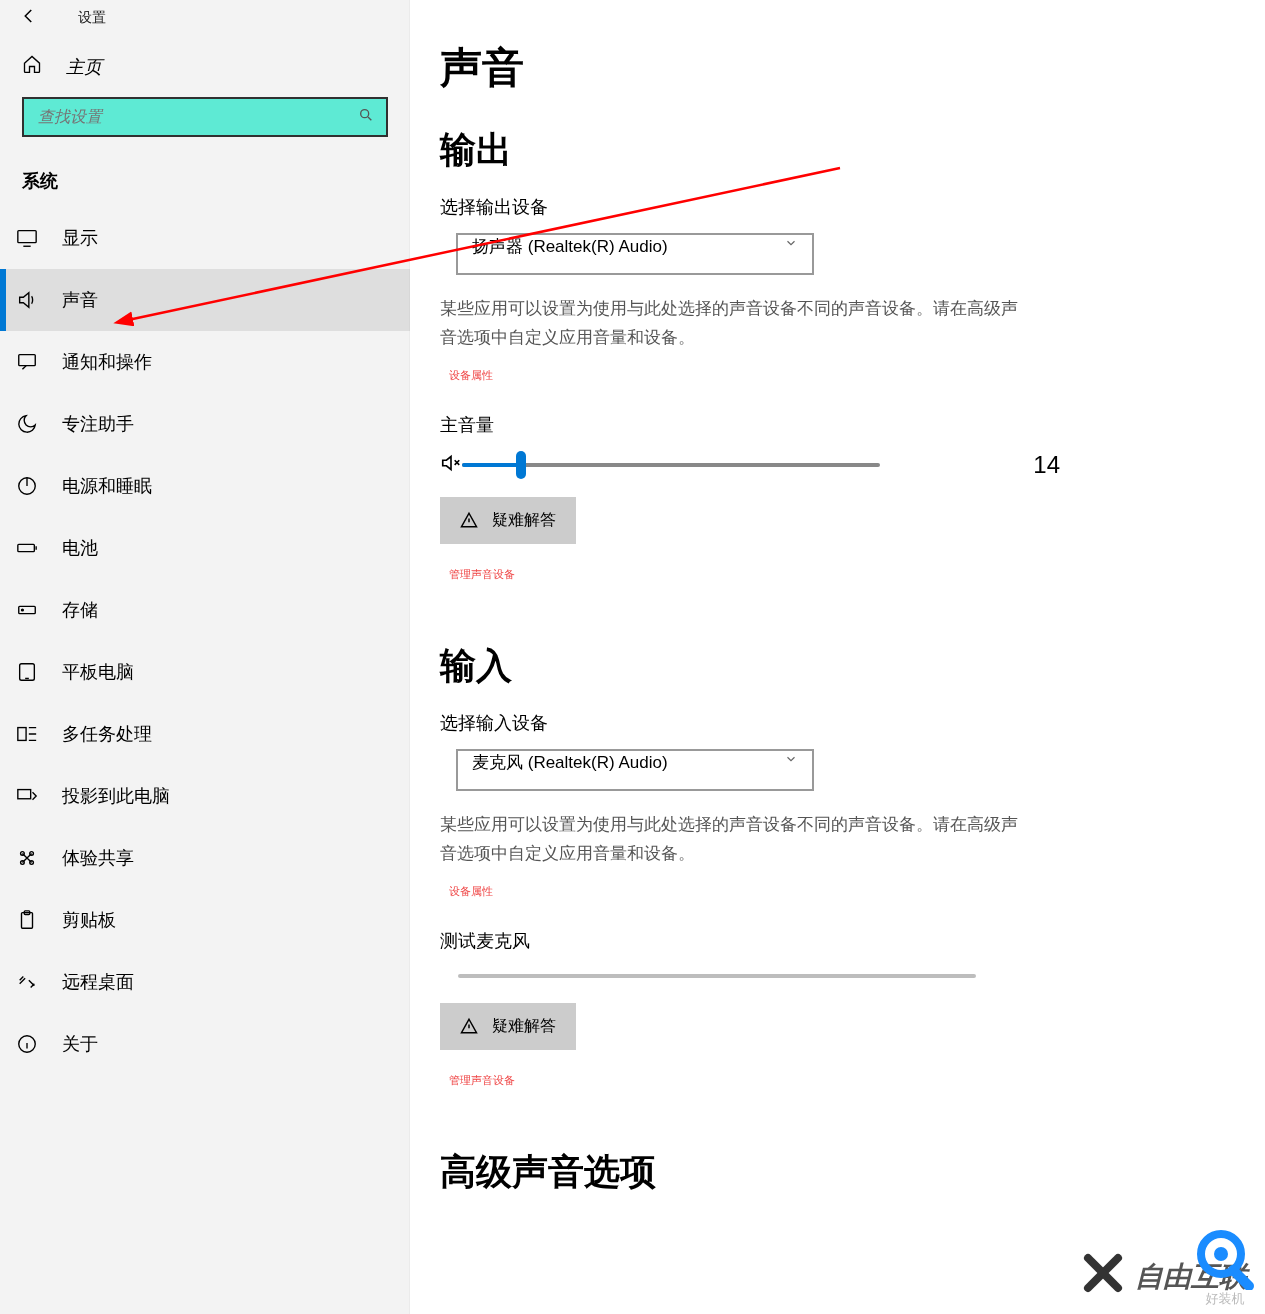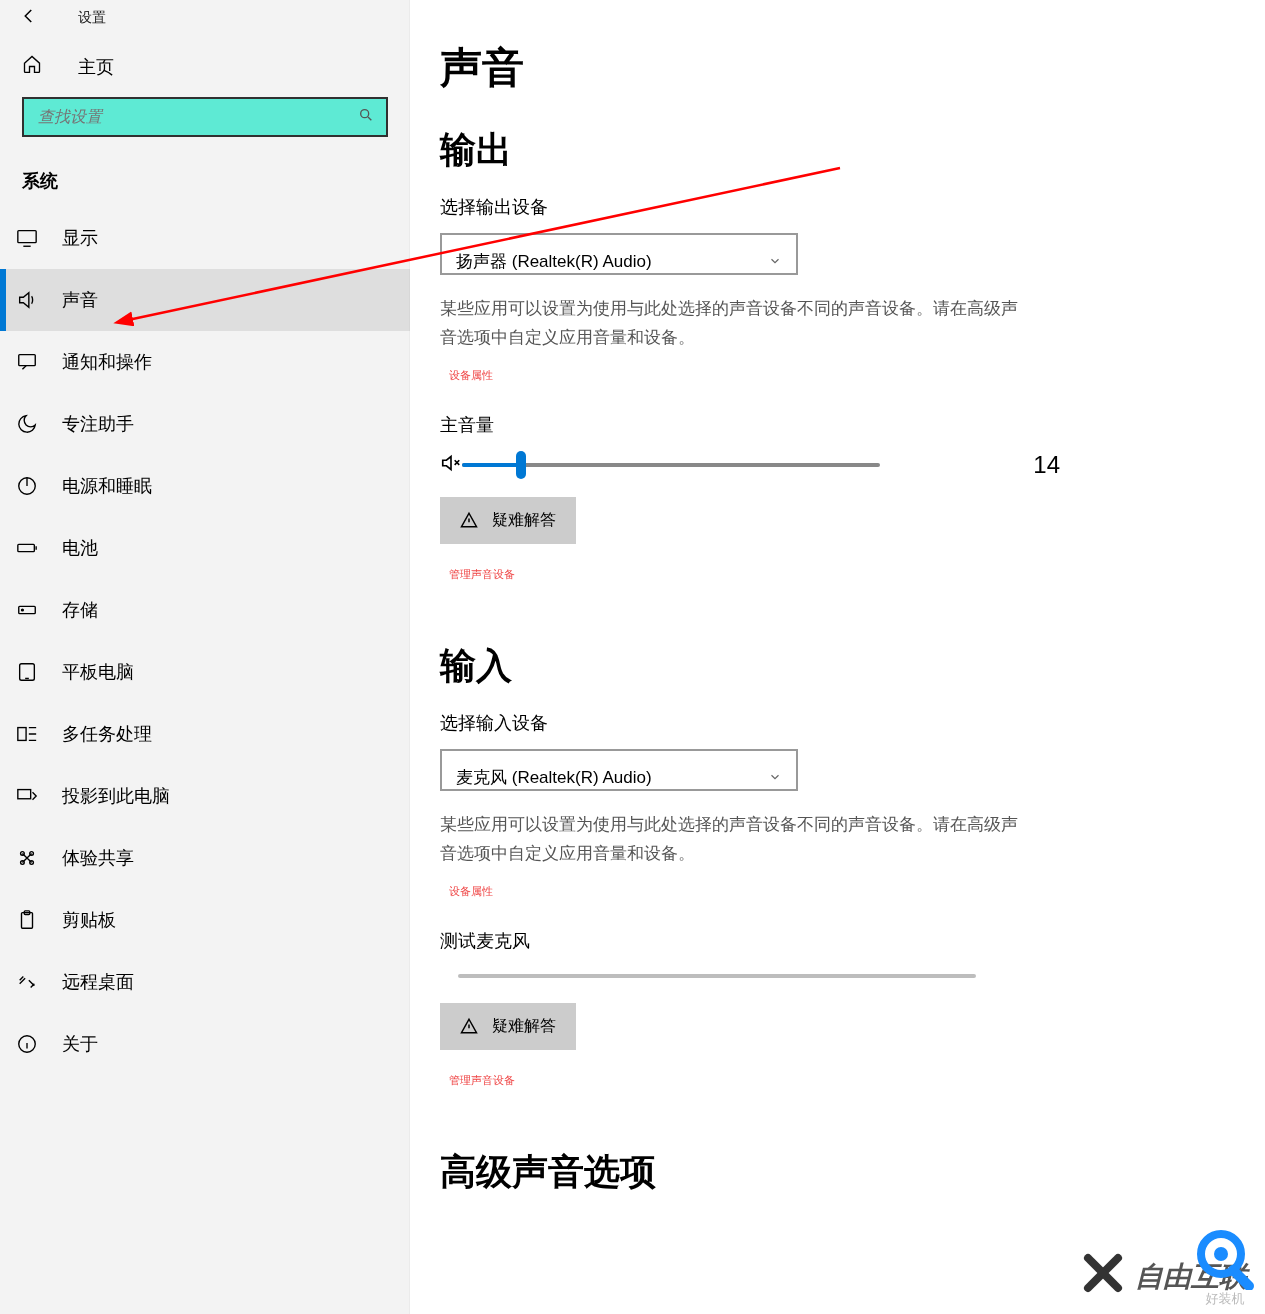--- a/index.html
+++ b/index.html
@@ -6,21 +6,21 @@
   html,body { margin:0; padding:0; font-family:"Segoe UI","Microsoft YaHei",sans-serif; color:#000; background:#fff; }
   body { width:1265px; height:1314px; overflow:hidden; position:relative; }
 
   
   .sidebar { position:absolute; left:0; top:0; width:410px; height:100%; background:#f3f3f3; }
   .sidebar::after{  content:""; position:absolute; right:0; top:0; width:1px; height:100%; background:rgba(0,0,0,0.03);}
   .titlebar { height:36px; display:flex; align-items:center; padding-left:20px; gap:40px; color:#222;}
   .titlebar .back-icon svg { width:18px; height:18px; }
   .titlebar .title { font-size:14px; }
 
-  .home-row { display:flex; align-items:center; gap:36px; padding:18px 0 18px 22px; font-size:18px; }
+  .home-row { display:flex; align-items:center; gap:24px; padding:18px 0 18px 22px; font-size:18px;font-style:italic; }
   .home-row .icon svg{ width:20px; height:20px; }
 
   .search-wrap{ padding:0 22px; }
   .search-box{ width:100%; height:40px; border:2px solid #303030; background:#5eead4; display:flex; align-items:center; padding:0 12px; justify-content:space-between;}
   .search-box input{ flex:1; border:none; outline:none; background:transparent; font-size:16px; font-style:italic; color:#6b6b6b;}
   .search-box .icon svg{ width:16px; height:16px; stroke:#555;}
 
   .section-label{ padding:32px 22px 14px; font-weight:600; font-size:18px;}
 
   .nav-item{ height:62px; display:flex; align-items:center; gap:24px; padding-left:16px; font-size:18px; cursor:pointer; position:relative;}
@@ -31,21 +31,21 @@
 
   
   .main{ position:absolute; left:410px; top:0; right:0; height:100%; background:#fff; padding:40px 30px 0 30px; overflow:hidden;}
   h1{ font-size:42px; font-weight:600; margin:0 0 30px 0;}
   h2{ font-size:36px; font-weight:600; margin:0 0 20px 0;}
   h3{ font-size:18px; font-weight:400; margin:0 0 14px 0;}
   .block{ margin-bottom:30px; max-width:620px;}
   .note{ color:#555; font-size:17px; line-height:1.7; max-width:580px; margin:20px 0 12px 0;}
   a.link{ color:#ef4444; text-decoration:none; font-size:11px; display:inline-block;margin-left:9px; }
 
-  .dropdown{ width:358px; height:42px; border:2px solid #999; display:flex; align-items:flex-end; justify-content:space-between; padding:0 14px; font-size:17px; cursor:pointer; background:#fff;}
+  .dropdown{ width:358px; height:42px; border:2px solid #999; display:flex; align-items:flex-start; justify-content:space-between; padding:0 14px; font-size:17px; cursor:pointer; background:#fff;margin-left:16px;}
   .dropdown .chev svg{ width:14px; height:14px; stroke:#666;}
 
   .volume-row{ display:flex; align-items:center; margin-top:12px;}
   .volume-row .vicon svg{ width:22px; height:22px;}
   .track{ position:relative; width:418px; height:4px; background:#888; border-radius:2px;}
   .track .fill{ position:absolute; left:0; top:0; height:100%; background:#0078d4; border-radius:2px;}
   .track .thumb{ position:absolute; top:50%; width:10px; height:28px; background:#0078d4; border-radius:6px; transform:translate(-50%,-50%);}
   .vol-val{ margin-left:auto; font-size:24px; padding-left:60px;}
 
   .btn{ display:inline-flex; align-items:center; gap:14px; background:#ccc; border:none; padding:13px 20px; font-size:16px; cursor:pointer; color:#000;}

